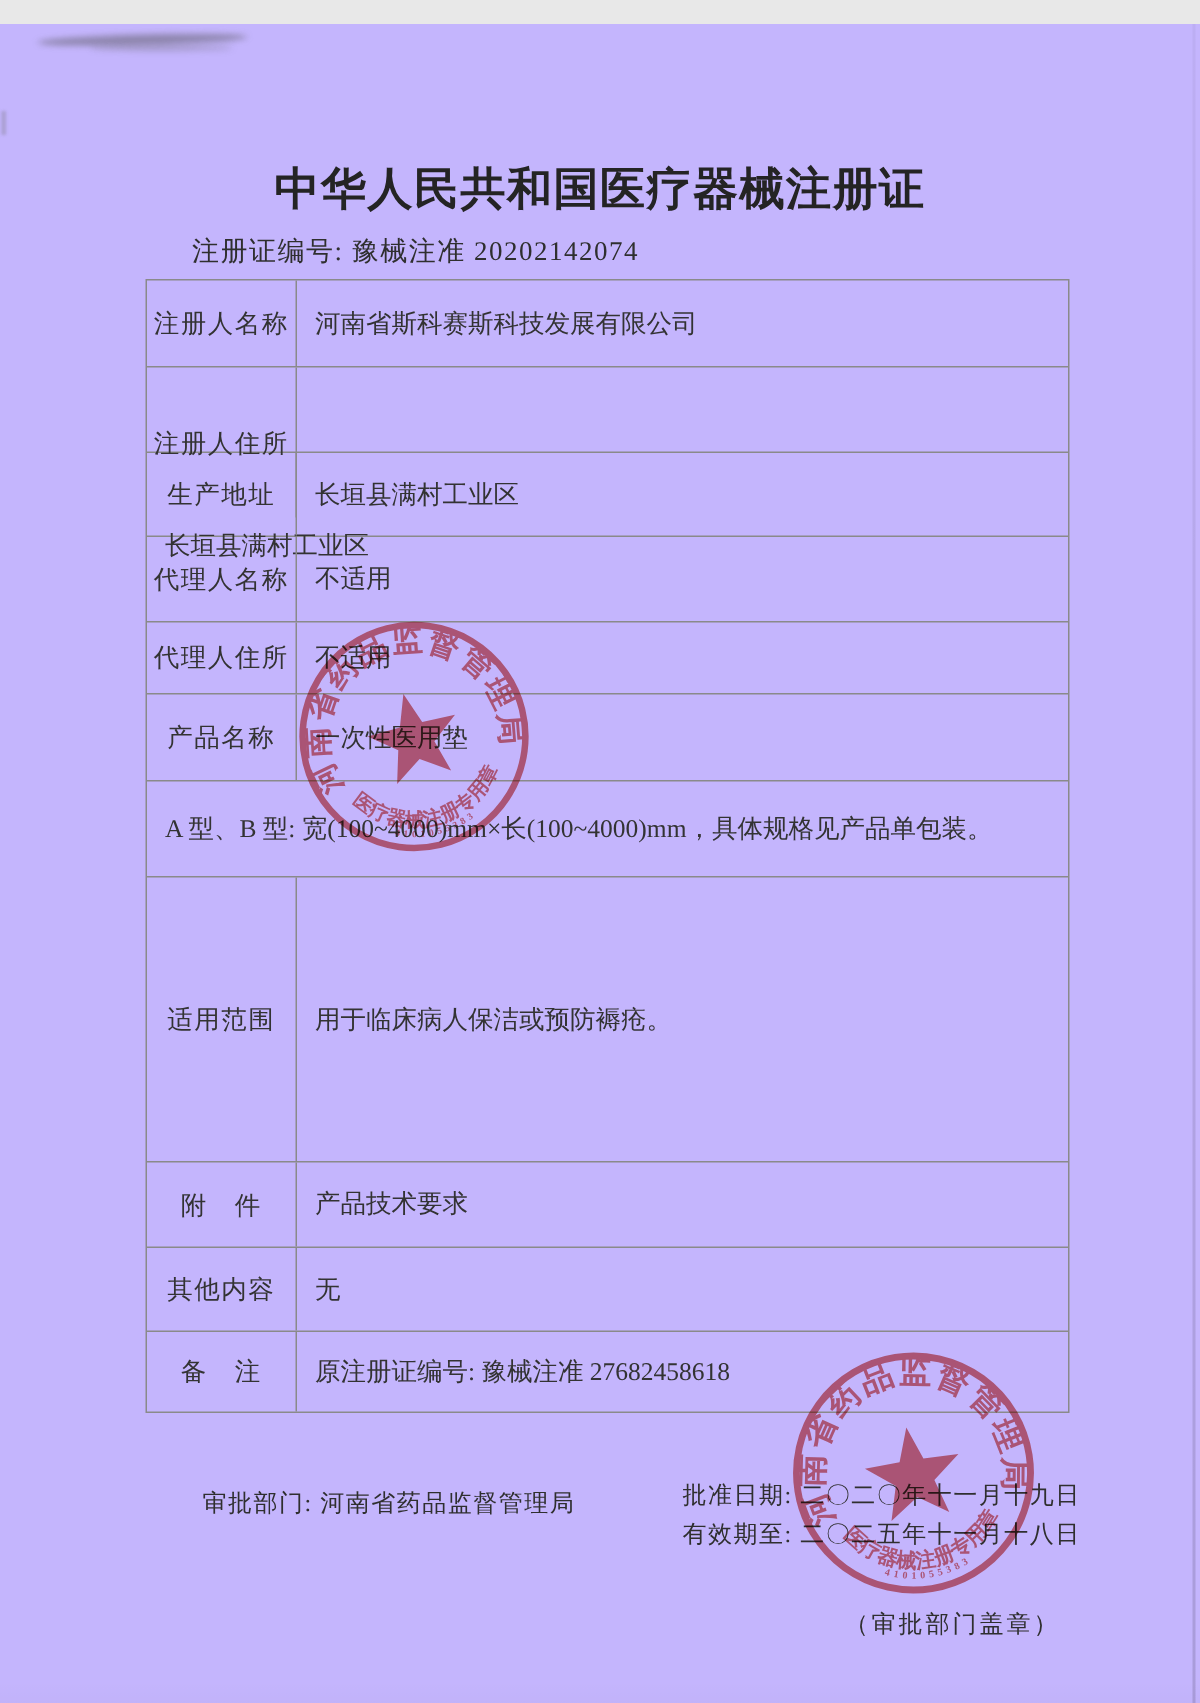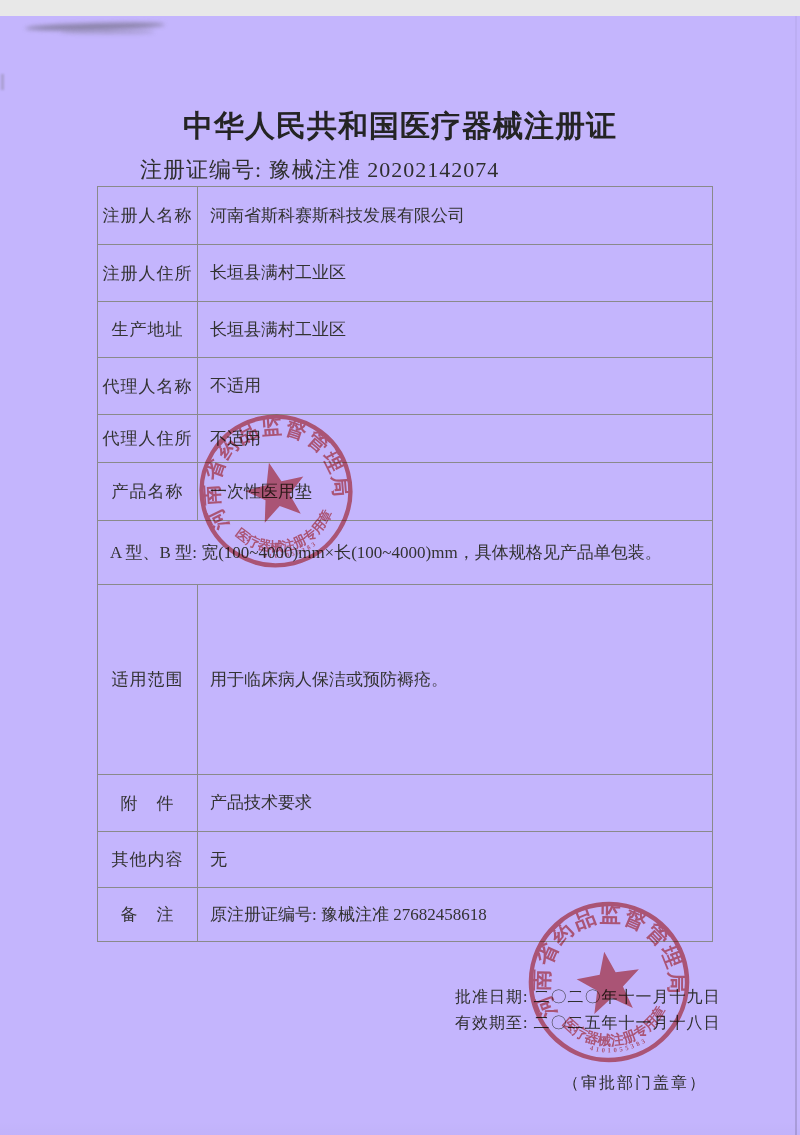--- a/index.html
+++ b/index.html
@@ -25,43 +25,43 @@
              background:linear-gradient(rgba(0,0,0,.04), rgba(0,0,0,.14)); }
   .edge-bottom { position:absolute; left:0; bottom:0; width:100%; height:30px;
              background:linear-gradient(rgba(0,0,0,0), rgba(0,0,0,.03)); }
 
   .title {
     position: absolute; top: 90px; left: 0; right: 0;
     text-align: center; font-size: 30px; font-weight: bold;
     letter-spacing: 1px; color: #242424;
   }
   .cert-no {
-    position: absolute; top: 139px; left: 140px;
-    font-size: 22px; letter-spacing: 1px;
+    position: absolute; top: 139px; left: 128px;
+    font-size: 18px; letter-spacing: 1px;
   }
 
   .cert-table {
     position: absolute; left: 97px; top: 170px; width: 616px;
     border: 1px solid #8a8a8a;
   }
   .row { display: flex; }
   .row + .row { border-top: 1px solid #8a8a8a; }
   .cell-label {
     width: 100px; flex: 0 0 100px;
     border-right: 1px solid #8a8a8a;
     display: flex; align-items: center; justify-content: center;
     text-align: center; font-size: 17px; letter-spacing: 1px; color: #333;
   }
   .cell-value {
     flex: 1; display: flex; align-items: center;
     padding: 5px 10px 5px 12px;
     font-size: 17px; line-height: 1.62; color: #333;
   }
   .row:nth-child(1)  { height: 57px; }
-  .row:nth-child(2)  { height: 57px; }
+  .row:nth-child(2)  { height: 57px; flex-direction: column; }
   .row:nth-child(3)  { height: 56px; }
   .row:nth-child(4)  { height: 57px; }
   .row:nth-child(5)  { height: 48px; }
   .row:nth-child(6)  { height: 58px; }
   .row:nth-child(7)  { height: 64px; }
   .row:nth-child(8)  { height: 190px; }
   .row:nth-child(9)  { height: 57px; }
   .row:nth-child(10) { height: 56px; }
   .row:nth-child(11) { height: 54px; }
   .row:nth-child(12) { height: 46px; font-weight: bold; }
@@ -151,20 +151,24 @@
       <div class="cell-label">其他内容</div>
       <div class="cell-value">无</div>
     </div>
 
     <div class="row">
       <div class="cell-label">备　注</div>
       <div class="cell-value">原注册证编号: 豫械注准 27682458618</div>
     </div>
   </div>
 
+  <div class="footer-line dept">
+    <span>审批部门:</span>
+    <span>河南省药品监督管理局</span>
+  </div>
   <div class="footer-line date1">
     <span>批准日期:</span>
     <span>二〇二〇年十一月十九日</span>
   </div>
   <div class="footer-line date2">
     <span>有效期至:</span>
     <span>二〇二五年十一月十八日</span>
   </div>
   <div class="footer-line seal-note">（审批部门盖章）</div>
 

